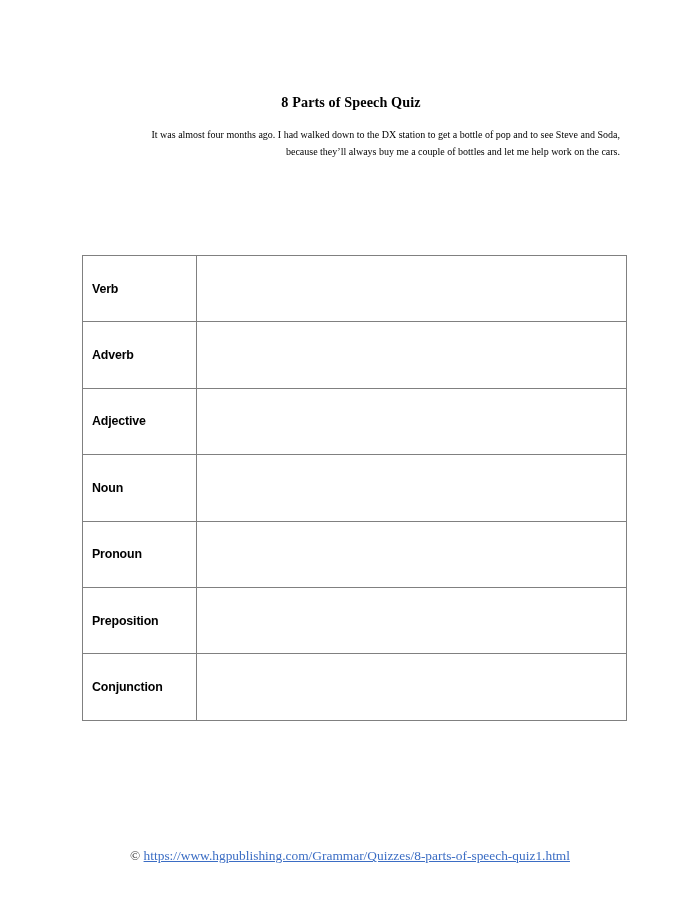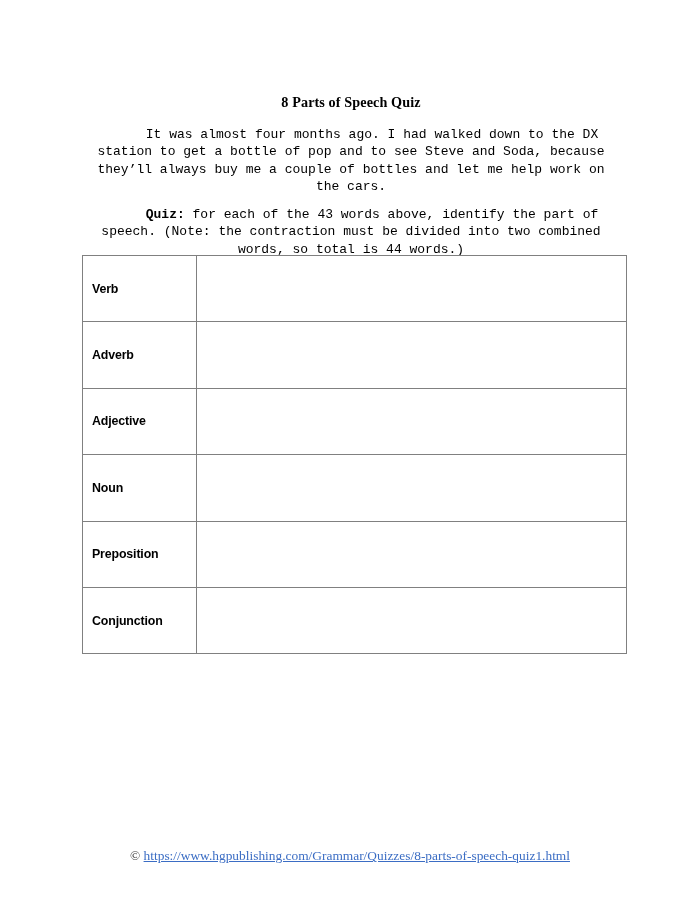--- a/index.html
+++ b/index.html
@@ -37,24 +37,24 @@
     font-weight: bold;
     line-height: 16px;
     letter-spacing: 0.1px;
   }
 
   
   .body-block {
     position: absolute;
     left: 82px;
     width: 538px;
-    font-family: Liberation Mono, monospace;
-    font-size: 13px;
+    font-family: Liberation Serif, serif;
+    font-size: 10px;
     line-height: 17.4px;
-    text-align: center;
+    text-align: right;
   }
   #excerpt-para { top: 126px; }
   #citation-line {
     top: 178px;
     text-indent: 42px;
   }
   #quiz-para { top: 206px; }
 
   .indent-first { text-indent: 42px; }
   .bold { font-weight: bold; }
@@ -114,41 +114,44 @@
 </head>
 <body>
 
 <div class="page">
 
   <div class="doc-title">8 Parts of Speech Quiz</div>
 
   <div class="body-block indent-first" id="excerpt-para">It was almost four months ago. I had walked down to the DX station to get a bottle of pop and to see Steve and Soda, because they’ll always buy me a couple of bottles and let me help work on the cars.</div>
 
 
-  <div class="body-block indent-first" id="quiz-para"><span class="bold">Quiz:</span><span> for each of the 43 words above, identify the part of speech. (Note: the contraction must be divided into two combined words, so total is 44 words.)</span></div>
 
   <table class="quiz-table">
     <tbody>
       <tr>
         <td class="label-cell">Verb</td>
         <td class="answer-cell"></td>
       </tr>
       <tr>
         <td class="label-cell">Adverb</td>
         <td class="answer-cell"></td>
       </tr>
       <tr>
         <td class="label-cell">Adjective</td>
         <td class="answer-cell"></td>
       </tr>
       <tr>
         <td class="label-cell">Noun</td>
         <td class="answer-cell"></td>
       </tr>
       <tr>
+        <td class="label-cell">Pronoun</td>
+        <td class="answer-cell"></td>
+      </tr>
+      <tr>
         <td class="label-cell">Preposition</td>
         <td class="answer-cell"></td>
       </tr>
       <tr>
         <td class="label-cell">Conjunction</td>
         <td class="answer-cell"></td>
       </tr>
     </tbody>
   </table>
 

